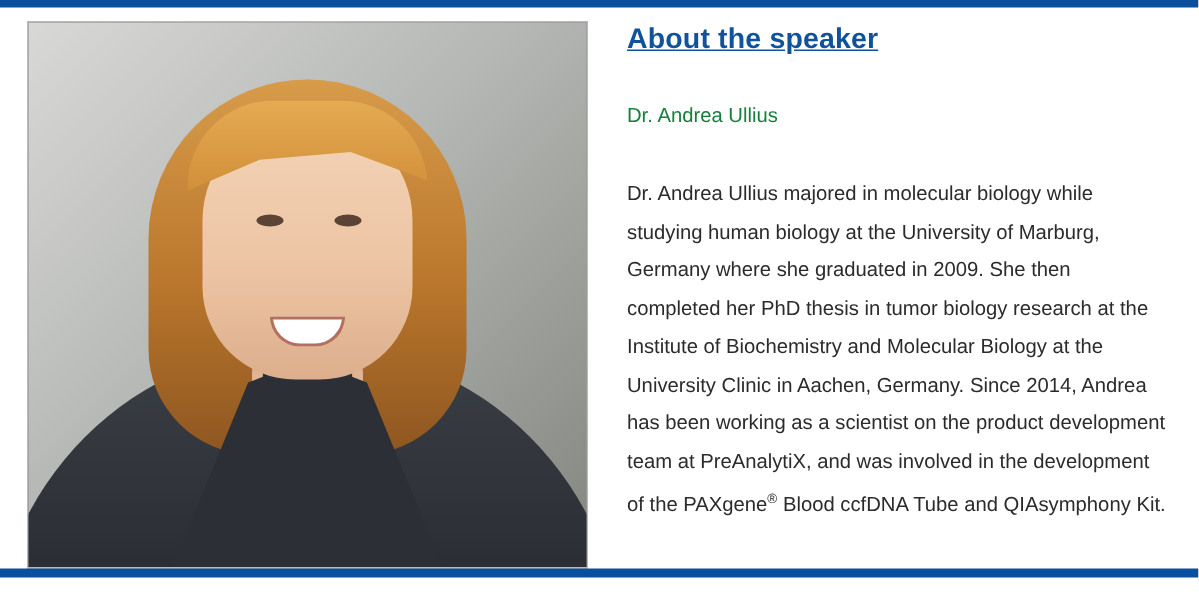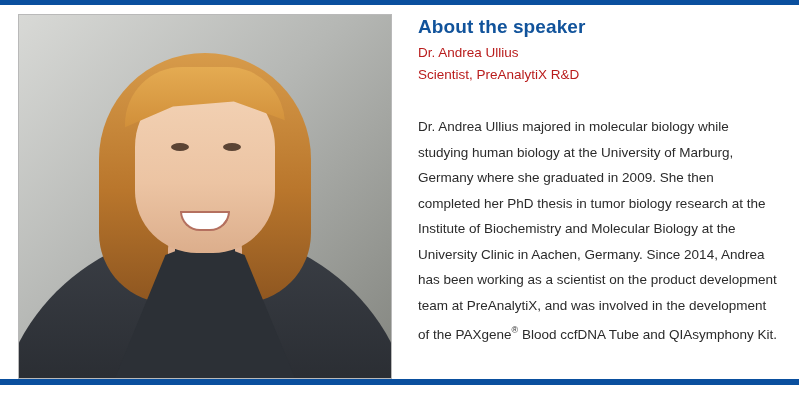--- a/index.html
+++ b/index.html
@@ -163,29 +163,30 @@
     background: #ffffff;
     border: 2px solid #b4705f;
     border-radius: 0 0 23px 23px;
   }
   .text-col {
     flex: 1 1 auto;
     padding-left: 26px;
     padding-top: 2px;
   }
   h1.about-title {
-    margin: 0 0 4px 0;
+    margin: 0 0 28px 0;
     font-size: 19px;
     font-weight: bold;
     color: #11539b;
     letter-spacing: 0.1px;
+    text-decoration: underline;
   }
   .meta-line {
     font-size: 13.5px;
-    color: #b91c1c;
+    color: #15803d;
     line-height: 22px;
   }
   .bio {
     margin-top: 28px;
     font-size: 13.5px;
     color: #2b2b2b;
     line-height: 25.5px;
     max-width: 360px;
   }
   sup {
@@ -216,21 +217,20 @@
         <div class="eye-l"></div>
         <div class="eye-r"></div>
         <div class="mouth"></div>
       </div>
     </div>
 
     <div class="text-col">
       <h1 class="about-title">About the speaker</h1>
 
       <div class="meta-line">Dr. Andrea Ullius</div>
-      <div class="meta-line">Scientist, PreAnalytiX R&amp;D</div>
 
       <p class="bio"><span>Dr. Andrea Ullius majored in molecular biology while studying human biology at the University of Marburg, Germany where she graduated in 2009.  She then completed her PhD thesis in tumor biology research at the Institute of Biochemistry and Molecular Biology at the University Clinic in Aachen, Germany.  Since 2014, Andrea has been working as a scientist on the product development team at PreAnalytiX, and was involved in the development of the PAXgene</span><sup>®</sup><span> Blood ccfDNA Tube and QIAsymphony Kit.</span></p>
     </div>
 
   </div>
 
   <div class="bottom-rule"></div>
 </div>
 
 </body></html>

